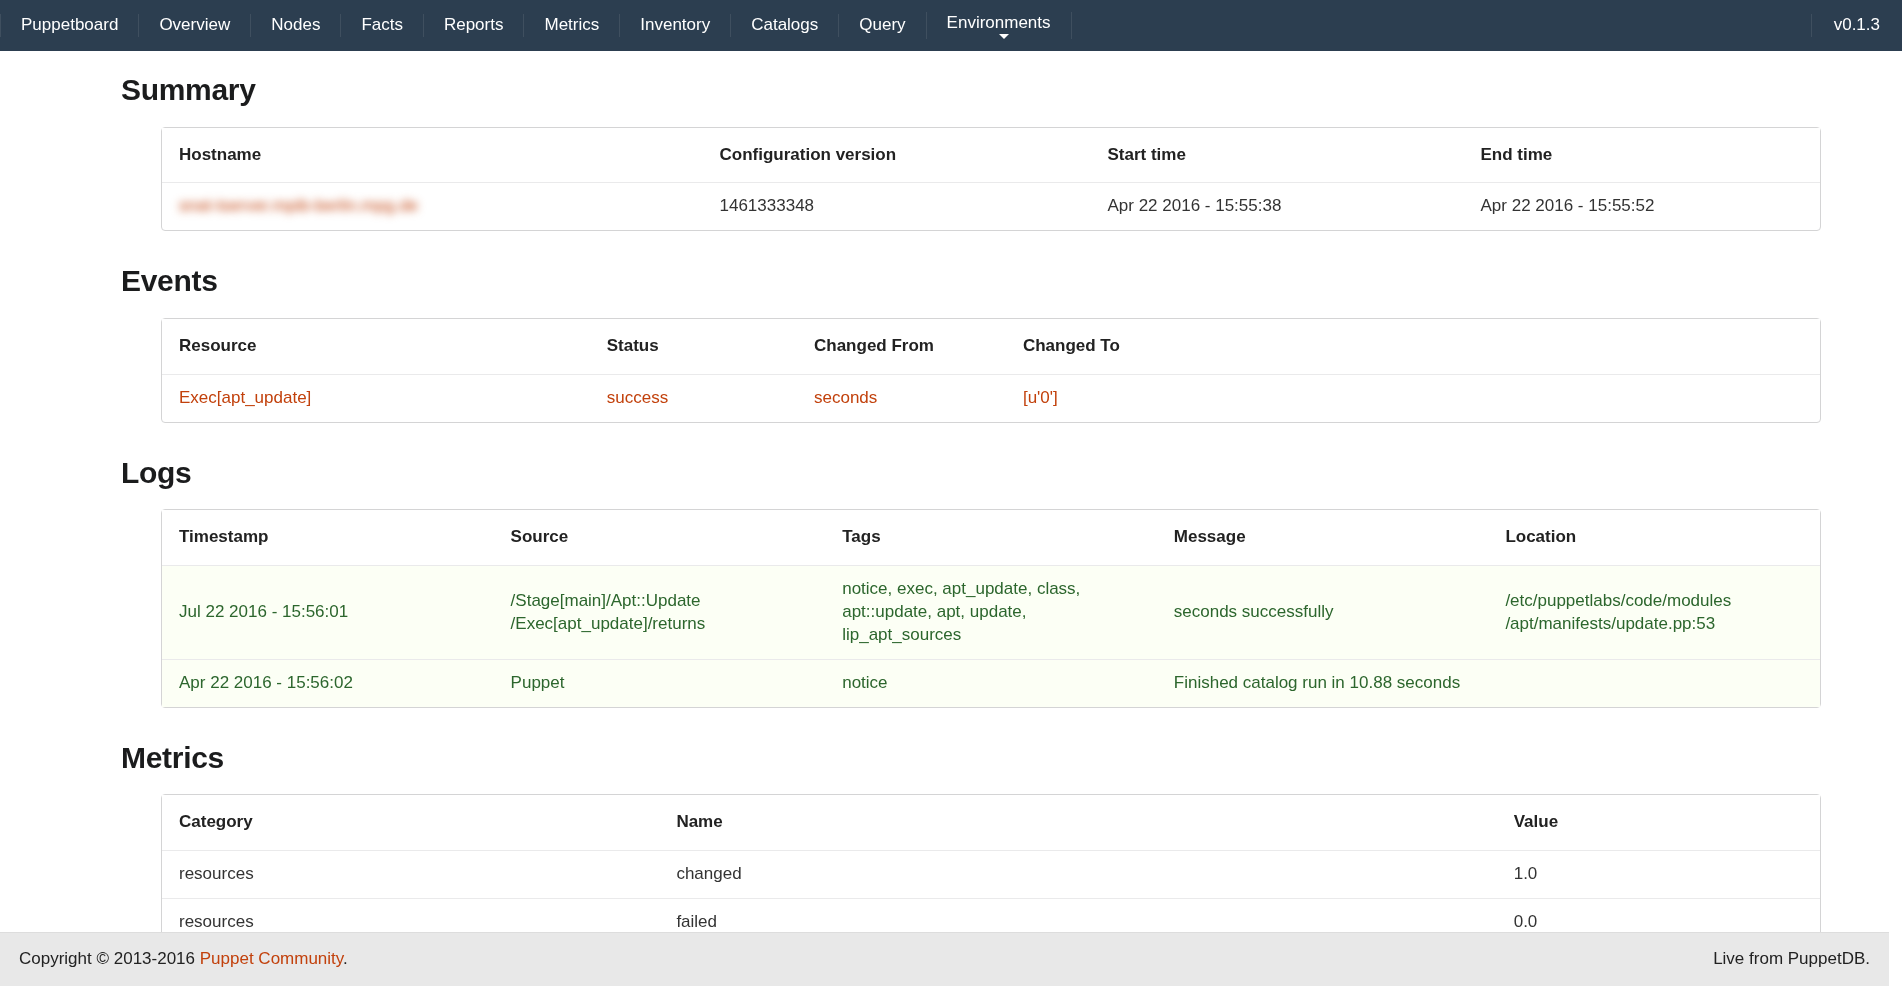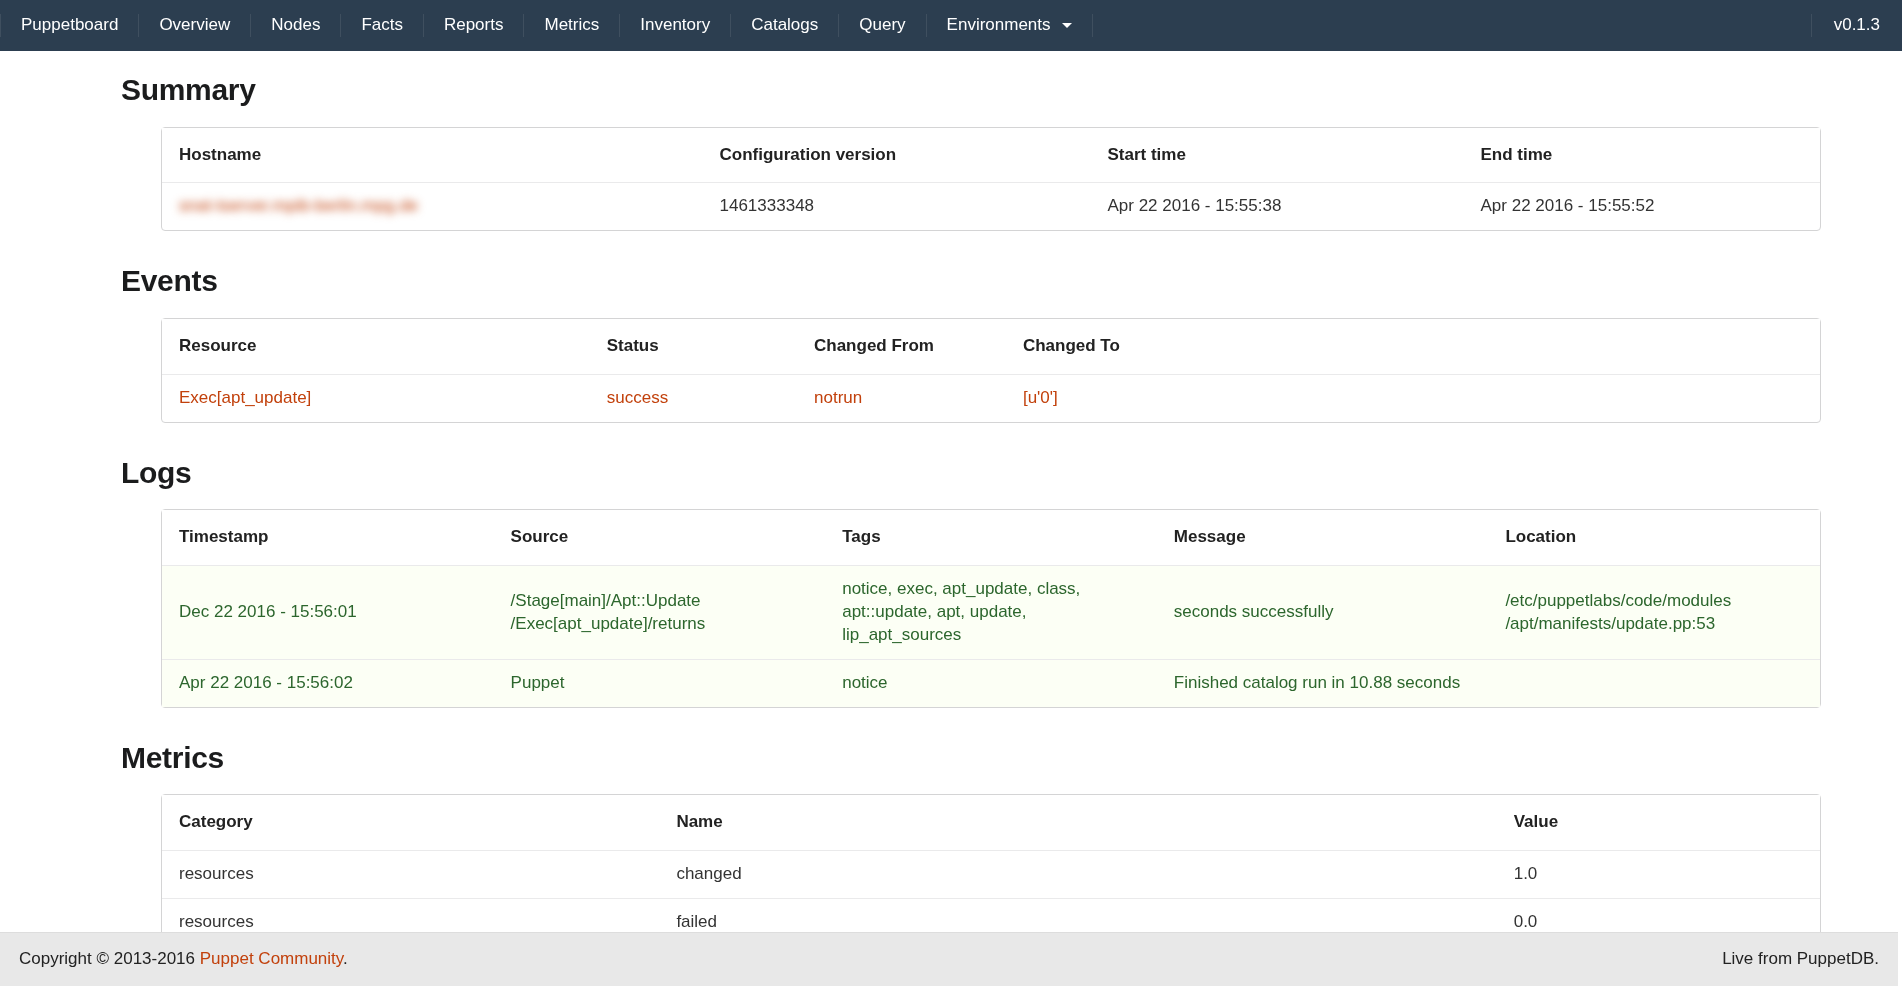--- a/index.html
+++ b/index.html
@@ -13,21 +13,21 @@
 
   
   .navbar {
     height: 51px; background: #2c3e50; display: flex; align-items: center;
   }
   .nav-item {
     display: flex; align-items: center; padding: 0 20px;
     color: #fff; cursor: pointer; border-left: 1px solid rgba(255,255,255,0.09);
     white-space: nowrap;
   }
-  .nav-item.last { border-right: 1px solid rgba(255,255,255,0.09); }
+  .nav-item.last { border-right: 1px solid rgba(255,255,255,0.09); flex-direction: column; }
   .nav-spacer { flex: 1; }
   .nav-version {
     display: flex; align-items: center; padding: 0 22px; color: #fff;
     border-left: 1px solid rgba(255,255,255,0.09);
   }
   .caret {
     width: 0; height: 0; margin-left: 11px; display: inline-block;
     border-left: 5px solid transparent; border-right: 5px solid transparent;
     border-top: 5px solid #fff;
   }
@@ -69,21 +69,21 @@
   .logs-table th { width: 20%; }
   .logs-table tbody tr { background: #fcfff5; }
   .logs-table tbody td { color: #2c662d; white-space: pre-line; }
 
   .metrics-table th:nth-child(1) { width: 30%; }
   .metrics-table th:nth-child(2) { width: 50.5%; }
   .metrics-table th:nth-child(3) { width: 19.5%; }
 
   
   .footer {
-    position: absolute; left: 0; right: 4px; bottom: 0; height: 54px;
+    position: absolute; left: 0; right: 13px; bottom: 0; height: 54px;
     background: #e8e8e8; border-top: 1px solid #ddd;
     display: flex; align-items: center; justify-content: space-between;
     padding: 0 19px; color: #222; z-index: 5;
   }
 </style>
 </head>
 <body>
 
 <div class="navbar">
   <div class="nav-item">Puppetboard</div>
@@ -132,40 +132,40 @@
         <th>Resource</th>
         <th>Status</th>
         <th>Changed From</th>
         <th>Changed To</th>
       </tr>
     </thead>
     <tbody>
       <tr>
         <td><a>Exec[apt_update]</a></td>
         <td><a>success</a></td>
-        <td><a>notrun</a></td>
+        <td><a>seconds</a></td>
         <td><a>[u'0']</a></td>
       </tr>
     </tbody>
   </table>
 
   <div class="section-title">Logs</div>
   <table class="logs-table">
     <thead>
       <tr>
         <th>Timestamp</th>
         <th>Source</th>
         <th>Tags</th>
         <th>Message</th>
         <th>Location</th>
       </tr>
     </thead>
     <tbody>
       <tr>
-        <td>Dec 22 2016 - 15:56:01</td>
+        <td>Jul 22 2016 - 15:56:01</td>
         <td>/Stage[main]/Apt::Update
 /Exec[apt_update]/returns</td>
         <td>notice, exec, apt_update, class, apt::update, apt, update, lip_apt_sources</td>
         <td>seconds successfully</td>
         <td>/etc/puppetlabs/code/modules
 /apt/manifests/update.pp:53</td>
       </tr>
       <tr>
         <td>Apr 22 2016 - 15:56:02</td>
         <td>Puppet</td>

